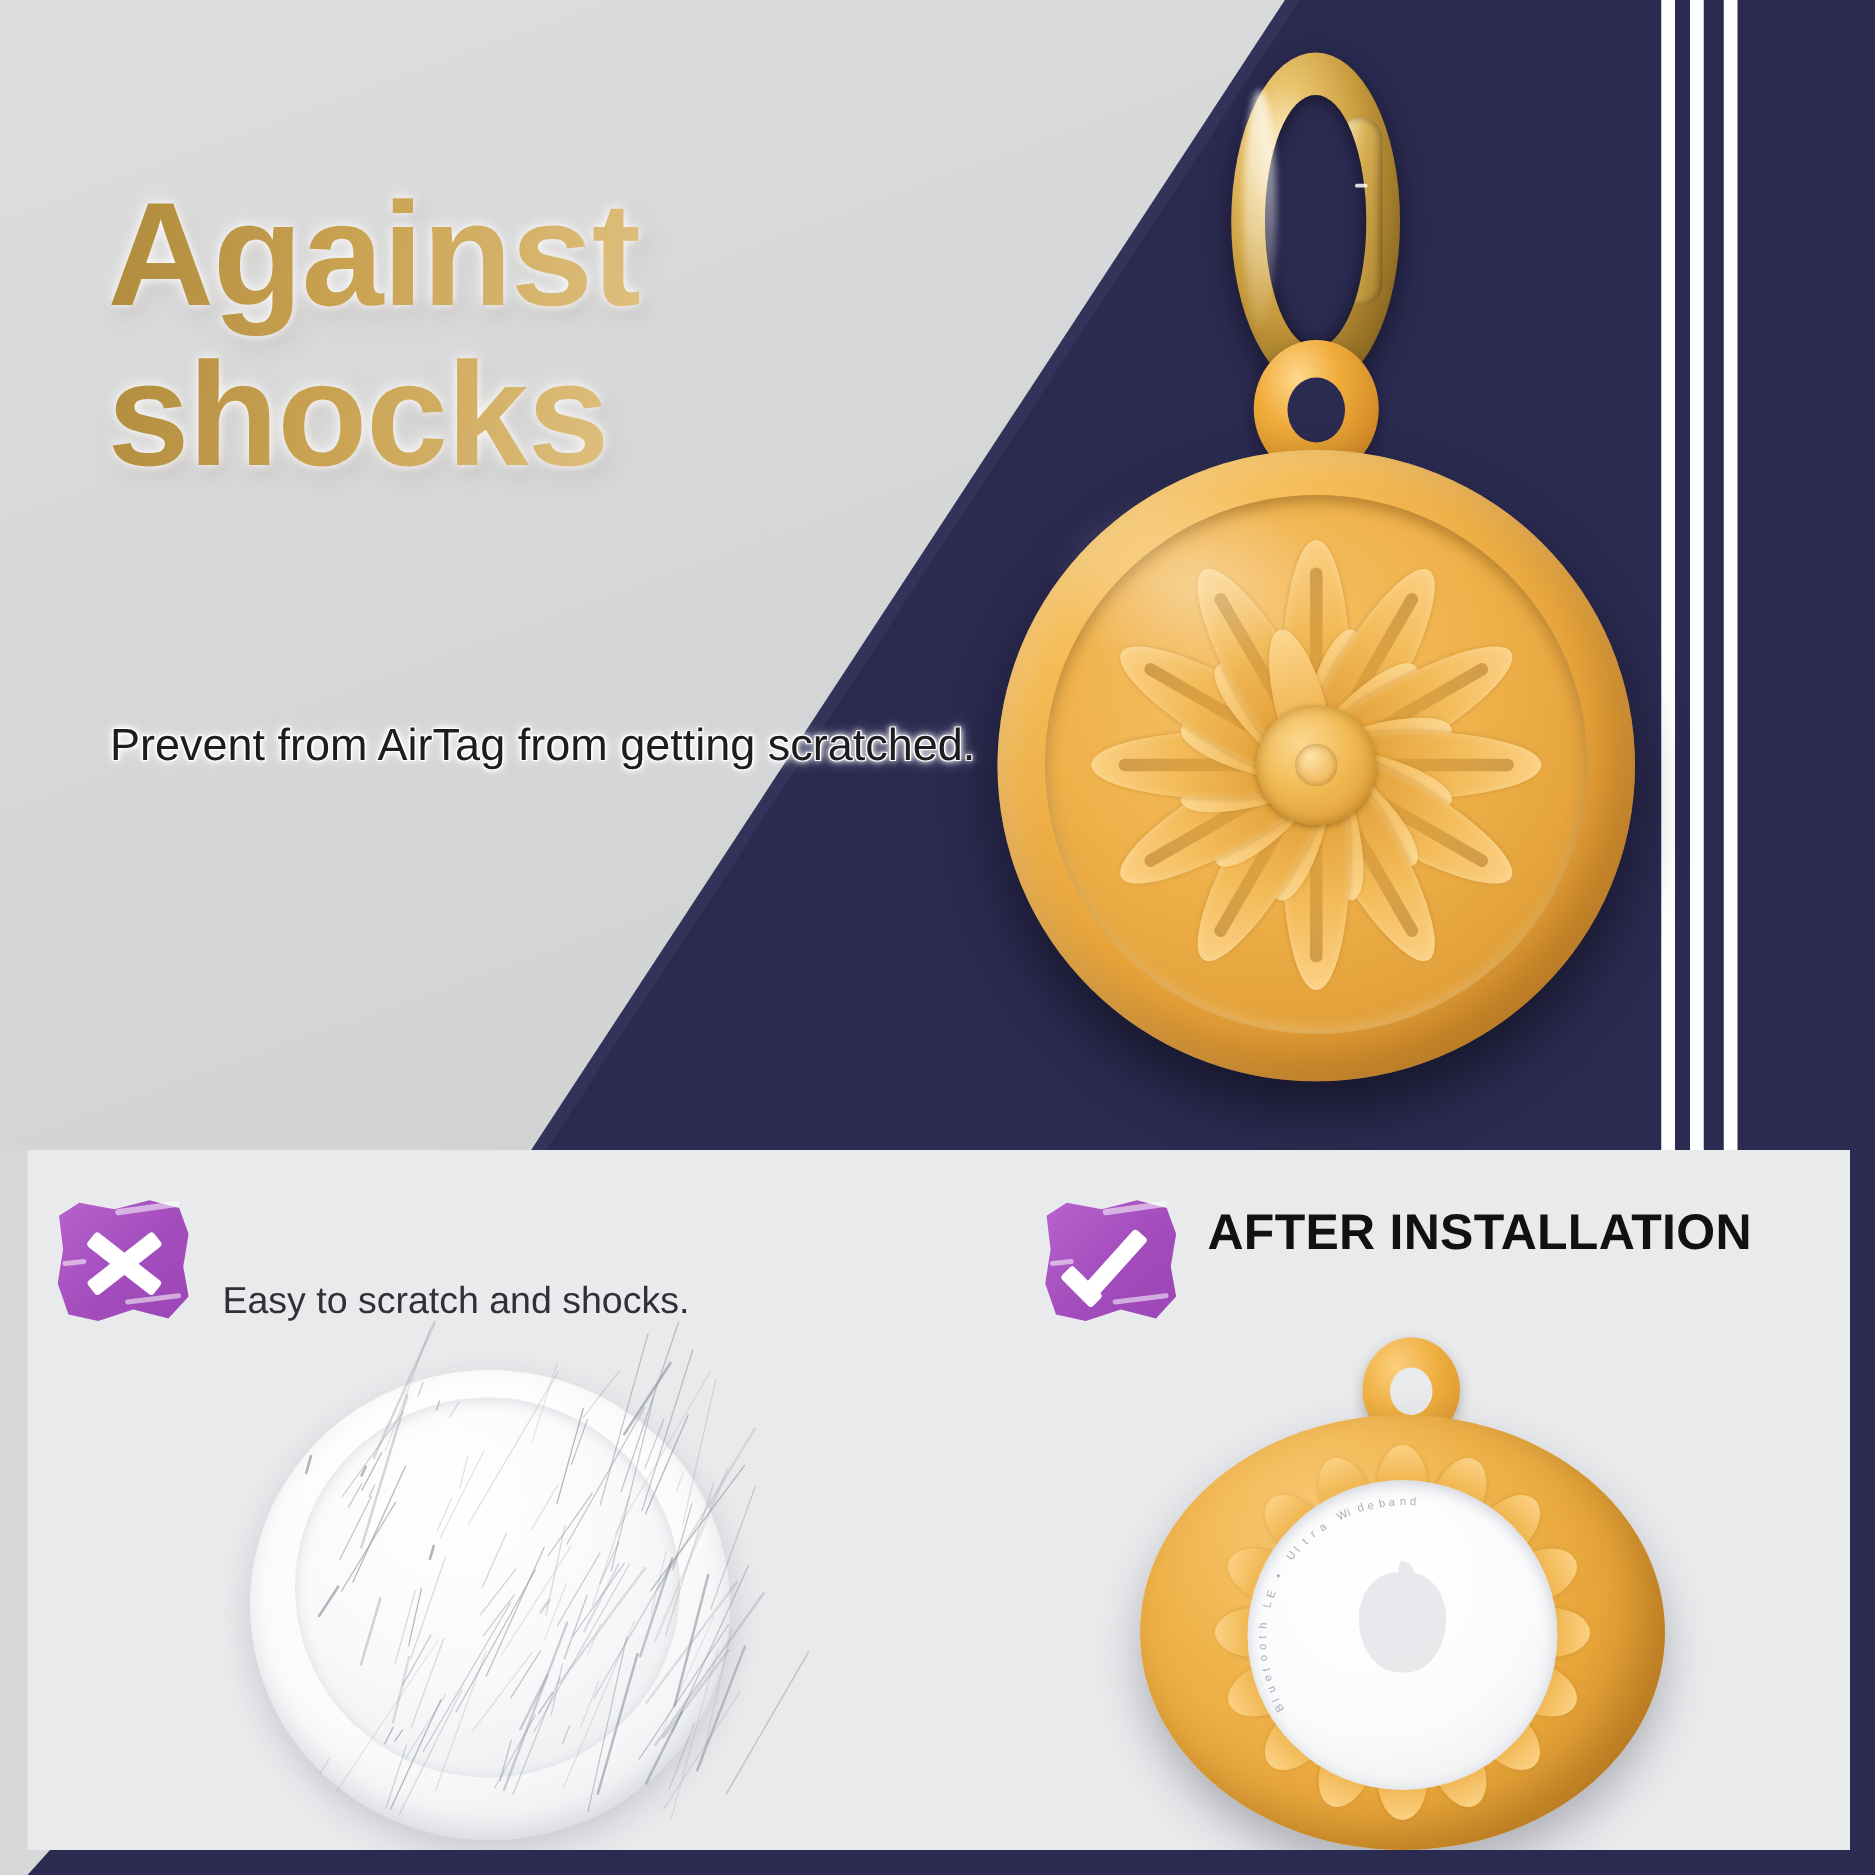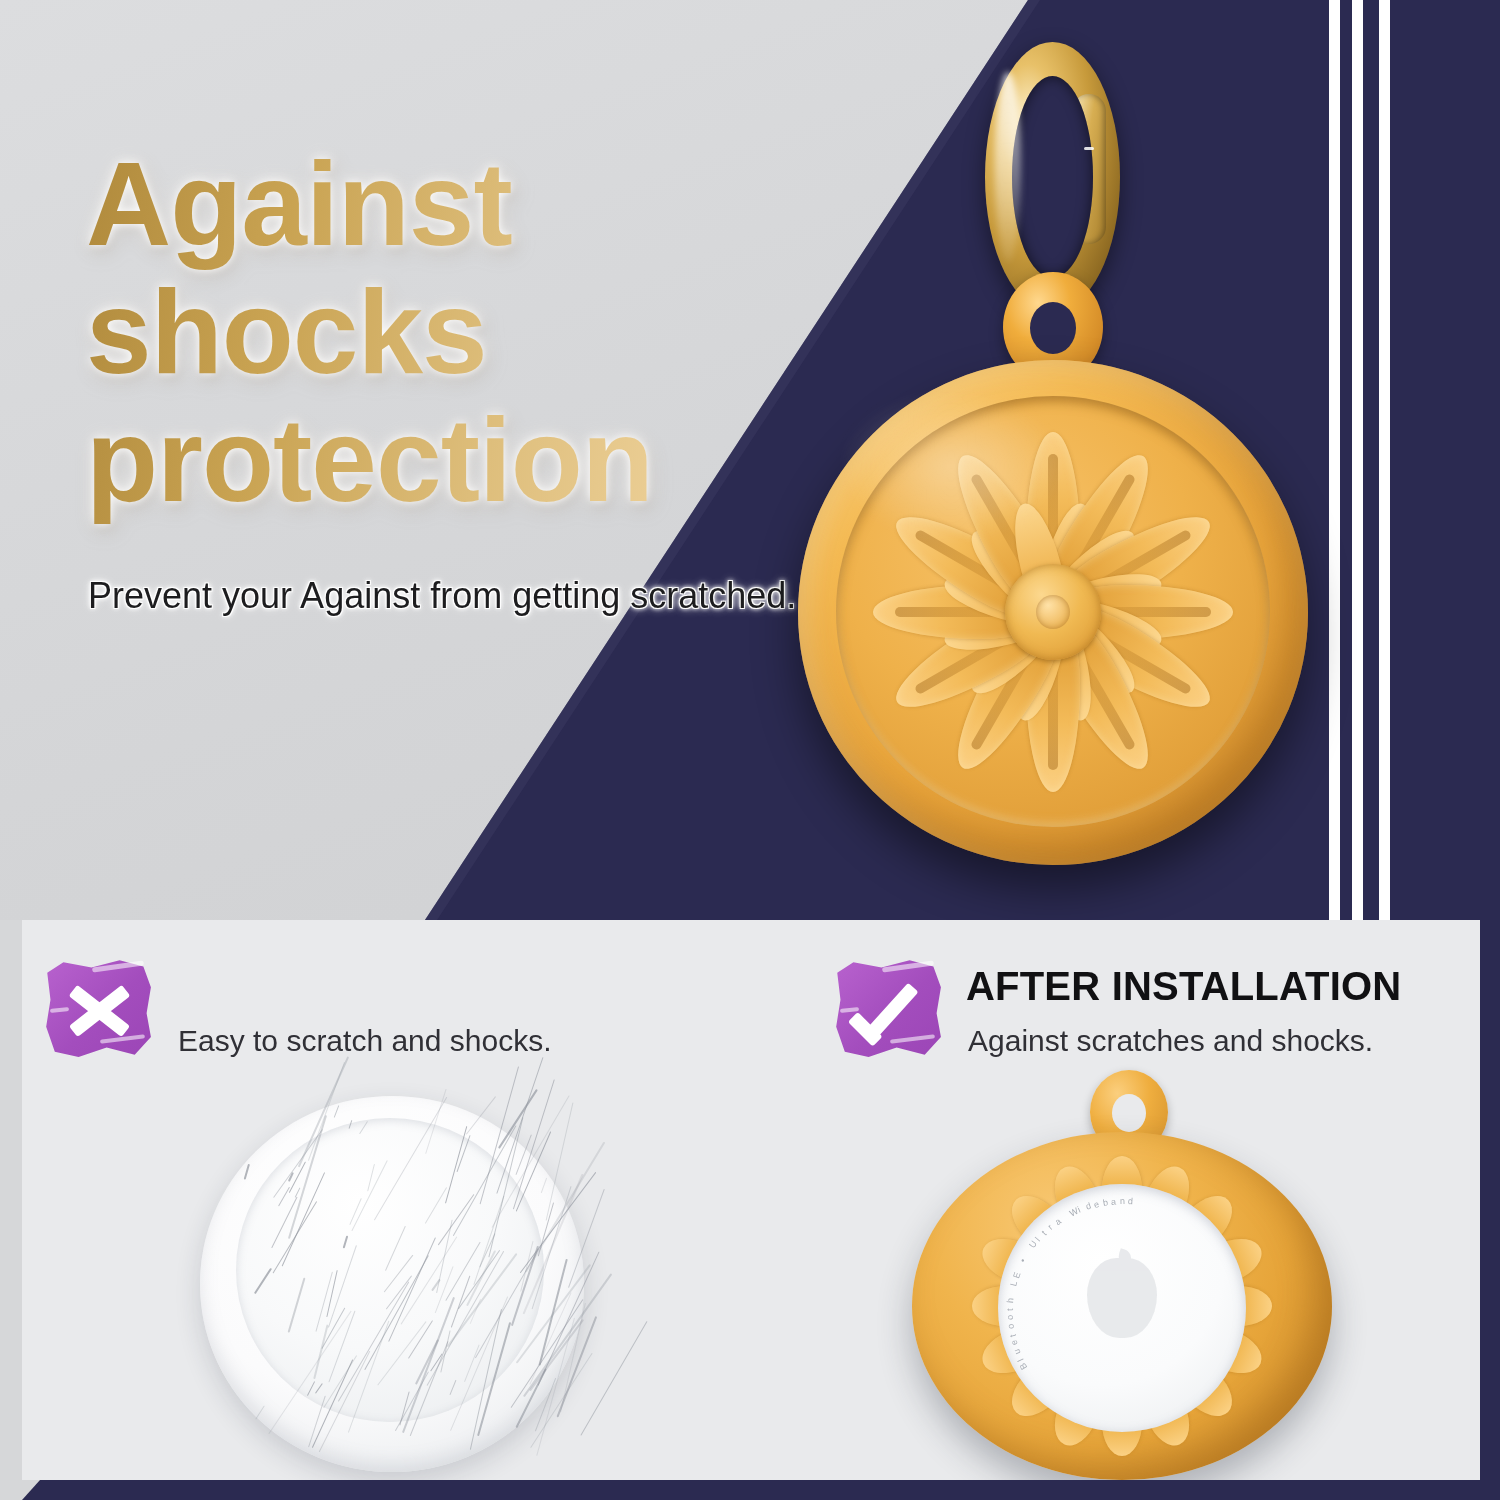--- a/index.html
+++ b/index.html
@@ -333,24 +333,23 @@
     <div id="navy-wedge"></div>
     <div id="navy-edge"></div>
 
     <div class="vstripe" id="vstripe-1"></div>
     <div class="vstripe" id="vstripe-2"></div>
     <div class="vstripe" id="vstripe-3"></div>
 
     <h1 id="headline">
       <span class="hl-line">Against</span>
       <span class="hl-line">shocks</span>
-      <span class="hl-line">protection</span>
     </h1>
 
-    <p id="subtitle">Prevent your Against from getting scratched.</p>
+    <p id="subtitle">Prevent from AirTag from getting scratched.</p>
 
     <div id="hero-product">
 
       <div id="carabiner">
         <div class="ring-outer"></div>
         <div class="gate"></div>
         <div class="ring-hole"></div>
         <div class="ring-hi"></div>
         <div class="gate-seam"></div>
       </div>
@@ -535,21 +534,20 @@
         <div class="brush"></div>
         <div class="streak s1"></div>
         <div class="streak s2"></div>
         <div class="streak s3"></div>
         <div class="mark mark-check">
           <span class="b1"></span>
             <span class="b2"></span>
         </div>
       </div>
       <div class="col-title">AFTER INSTALLATION</div>
-      <div class="col-sub">Against scratches and shocks.</div>
 
       <div id="airtag-cased">
         <div class="loop">
           <div class="hole"></div>
         </div>
         <div class="body">
           <div id="tooth-ring">
               <div class="tooth" style="transform: rotate(0deg); margin-top: -150px; transform-origin: 50% 150px;"></div>
               <div class="tooth" style="transform: rotate(22.5deg); margin-top: -150px; transform-origin: 50% 150px;"></div>
               <div class="tooth" style="transform: rotate(45deg); margin-top: -150px; transform-origin: 50% 150px;"></div>

